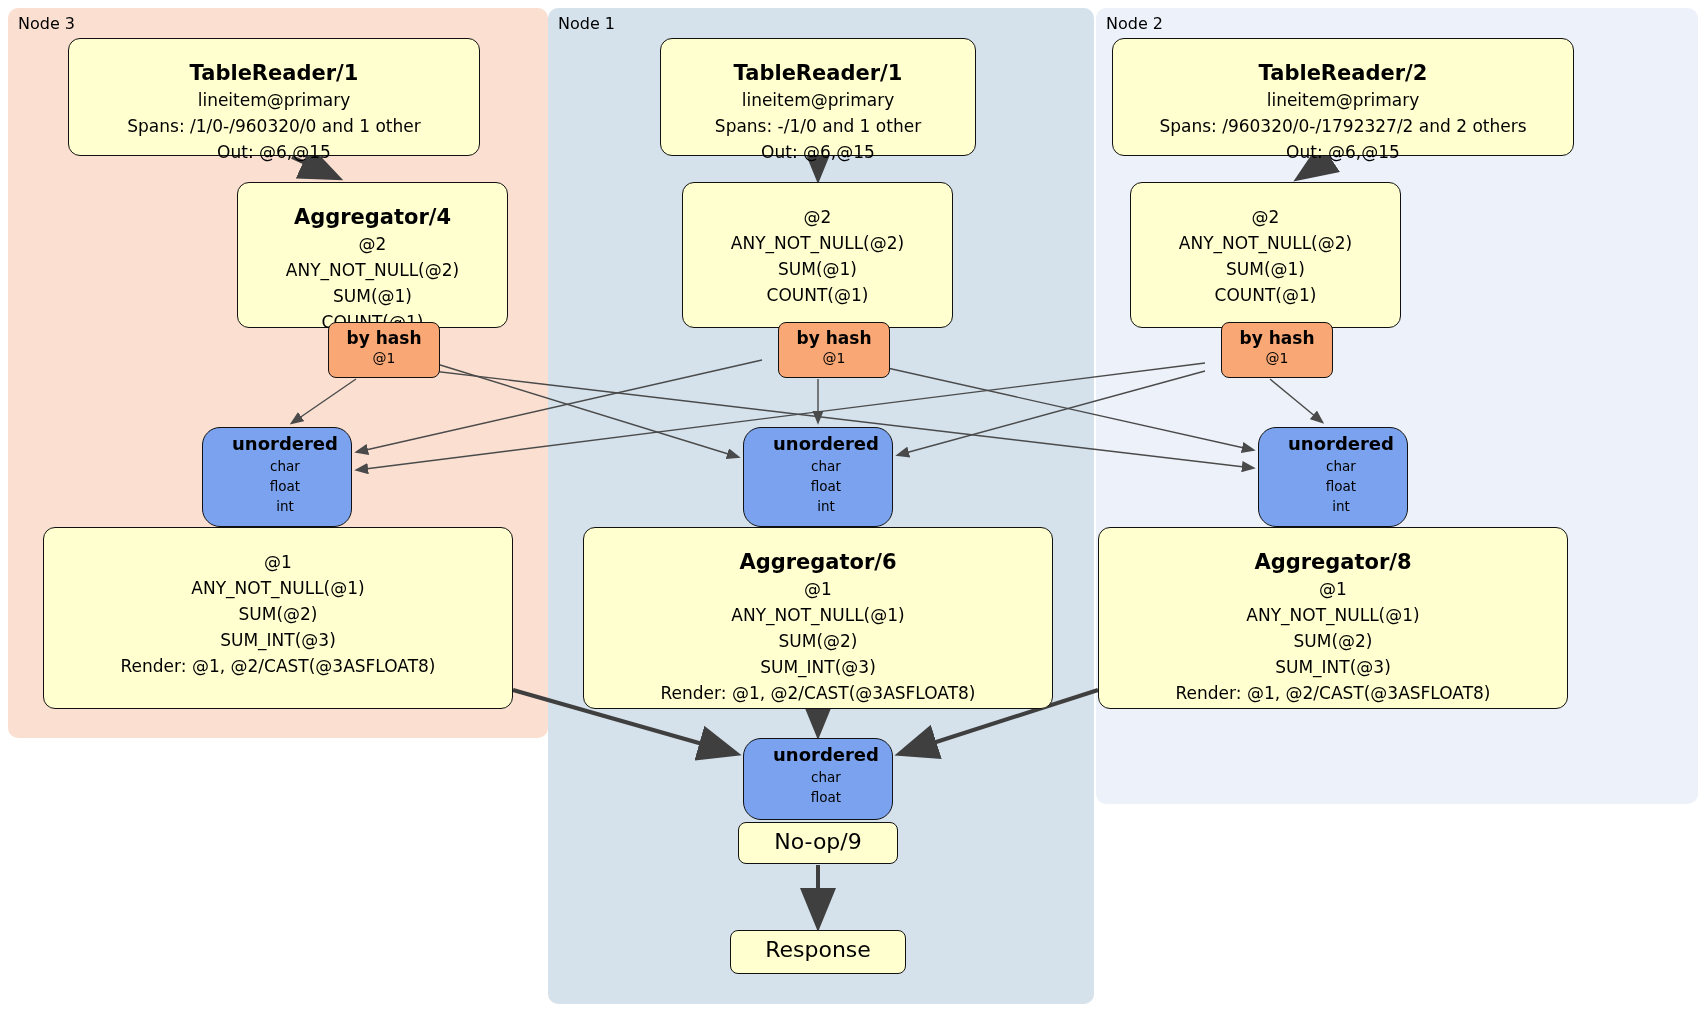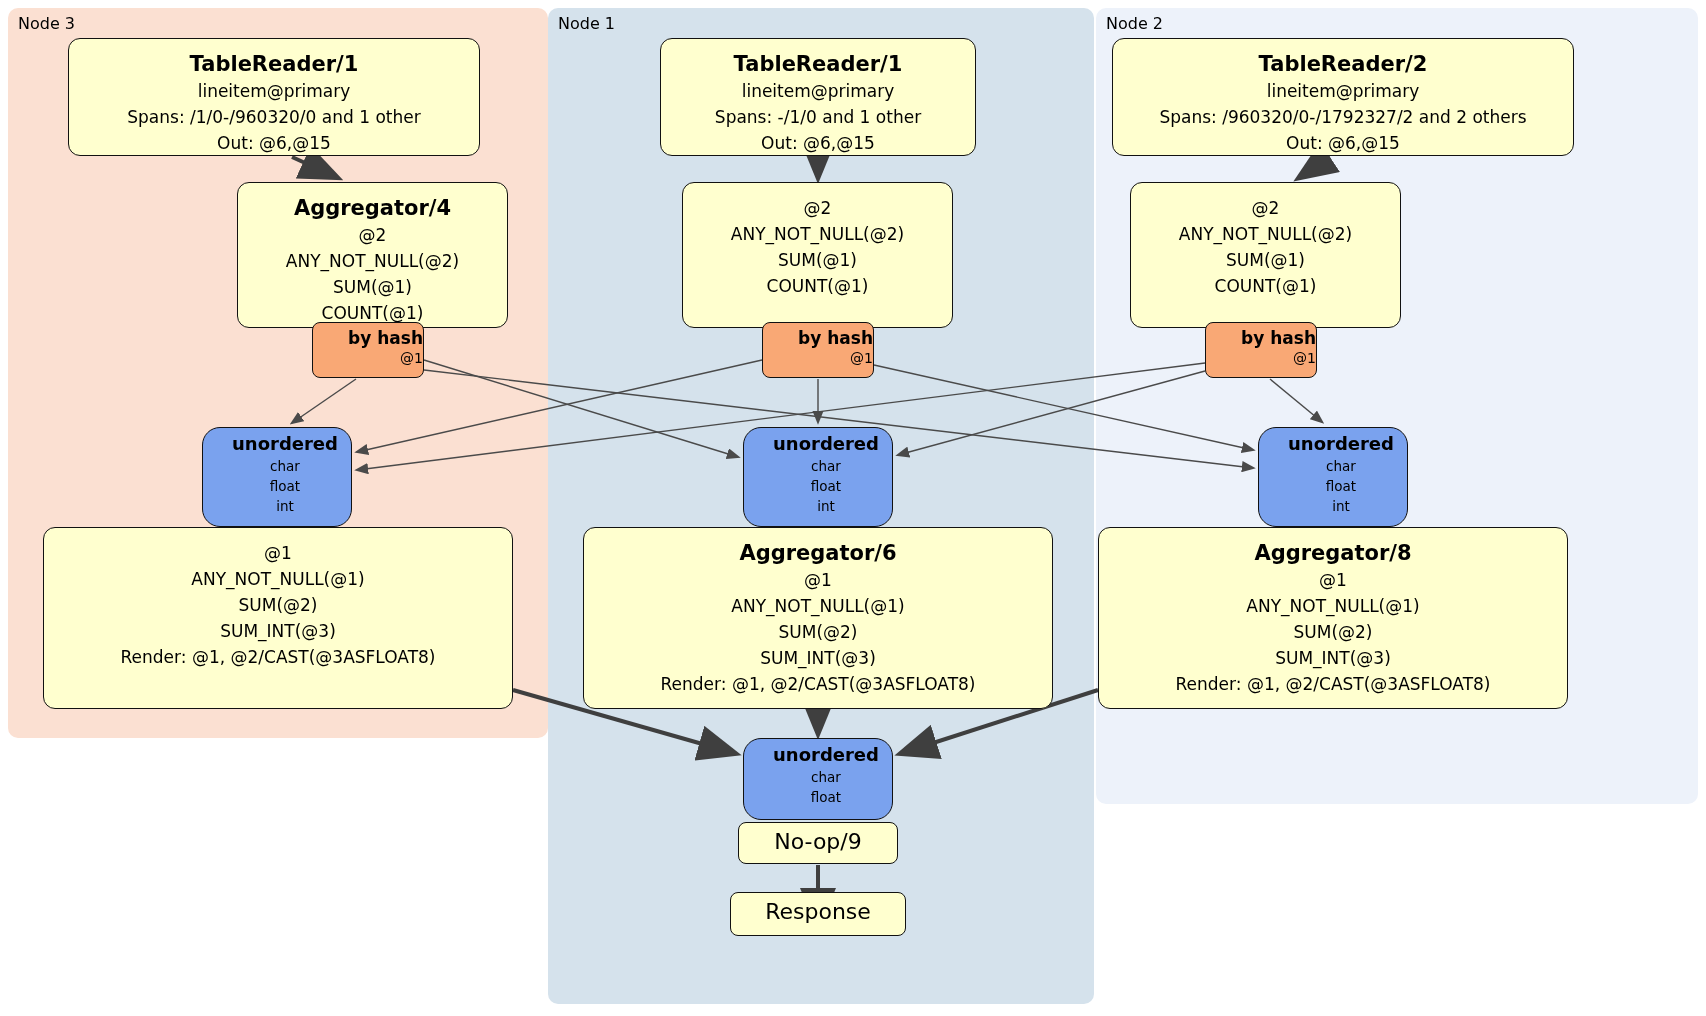--- a/index.html
+++ b/index.html
@@ -9,27 +9,27 @@
   }
   .region{position:absolute;border-radius:10px;}
   #region-node3{left:8px;top:8px;width:540px;height:730px;background:#fbe0d2;}
   #region-node1{left:548px;top:8px;width:546px;height:996px;background:#d5e2ec;}
   #region-node2{left:1096px;top:8px;width:602px;height:796px;background:#edf2fa;}
   .region-label{position:absolute;left:10px;top:6px;font-size:16px;color:#000;}
   #edges{position:absolute;left:0;top:0;z-index:2;}
   .gbox{
     position:absolute;z-index:3;background:#ffffcf;border:1.6px solid #111;
     border-radius:12px;text-align:center;color:#000;box-sizing:border-box;
-    padding-top:12px;
+    padding-top:21px;
   }
   .gbox .title{font-weight:bold;font-size:21px;line-height:27px;}
   .gbox .line{font-size:17px;line-height:26px;white-space:nowrap;}
   .hashbox{
     position:absolute;z-index:4;background:#f9a875;border:1.6px solid #111;
-    border-radius:8px;text-align:right;box-sizing:border-box;padding-top:4px;
+    border-radius:8px;text-align:center;box-sizing:border-box;padding-top:4px;margin-left:16px;
   }
   .hashbox .title{font-weight:bold;font-size:17px;line-height:22px;}
   .hashbox .line{font-size:14px;line-height:18px;}
   .unordbox{
     position:absolute;z-index:4;background:#7aa2ee;border:1.6px solid #111;
     border-radius:18px;text-align:center;box-sizing:border-box;padding-top:4px;padding-left:16px;
   }
   .unordbox .title{font-weight:bold;font-size:18px;line-height:24px;}
   .unordbox .line{font-size:13.5px;line-height:20px;}
   .smallbox{
@@ -182,17 +182,17 @@
   </div>
 
   <div class="unordbox" style="left:743px;top:738px;width:150px;height:82px">
     <div class="title">unordered</div>
     <div class="line">char</div>
     <div class="line">float</div>
   </div>
   <div class="smallbox" style="left:738px;top:822px;width:160px;height:42px">
     <div class="title">No-op/9</div>
   </div>
-  <div class="smallbox" style="left:730px;top:892px;width:176px;height:44px">
+  <div class="smallbox" style="left:730px;top:930px;width:176px;height:44px">
     <div class="title">Response</div>
   </div>
 
 </div>
 
 </body></html>

